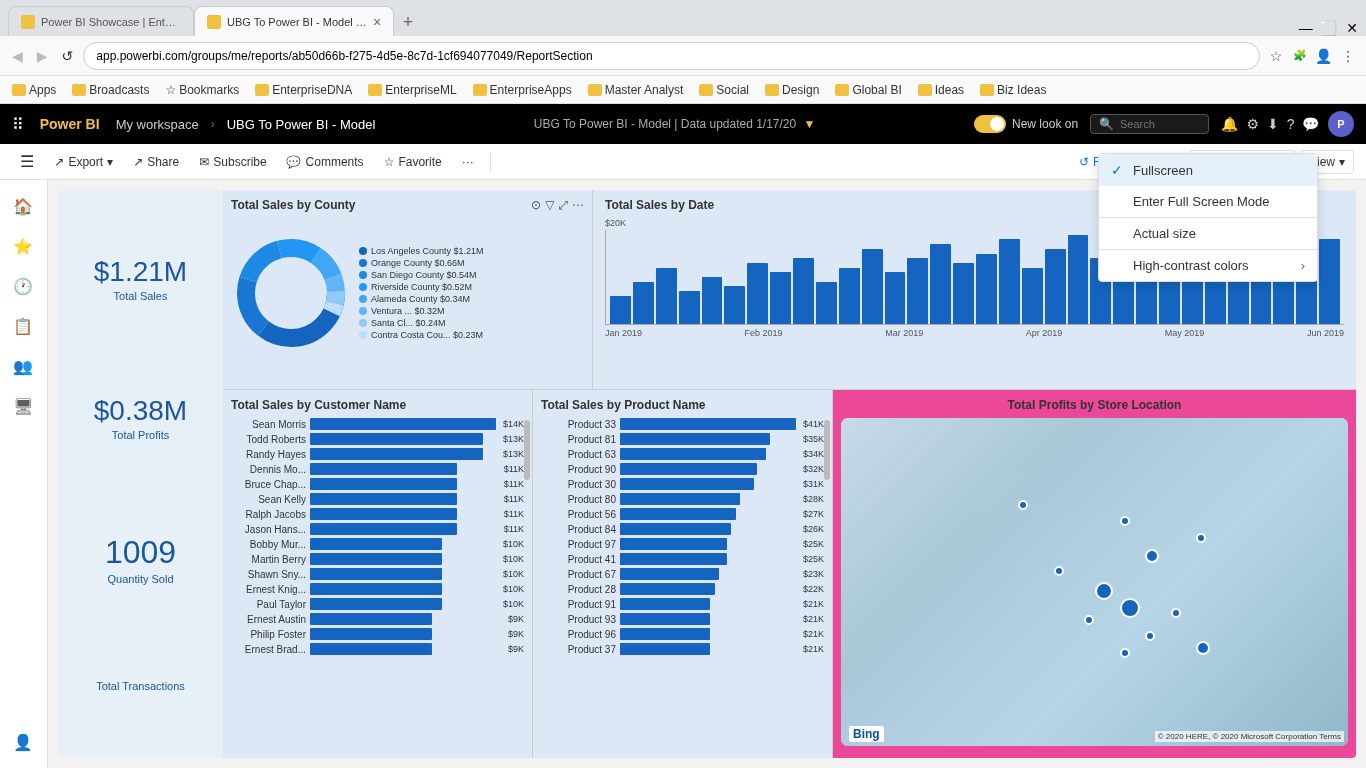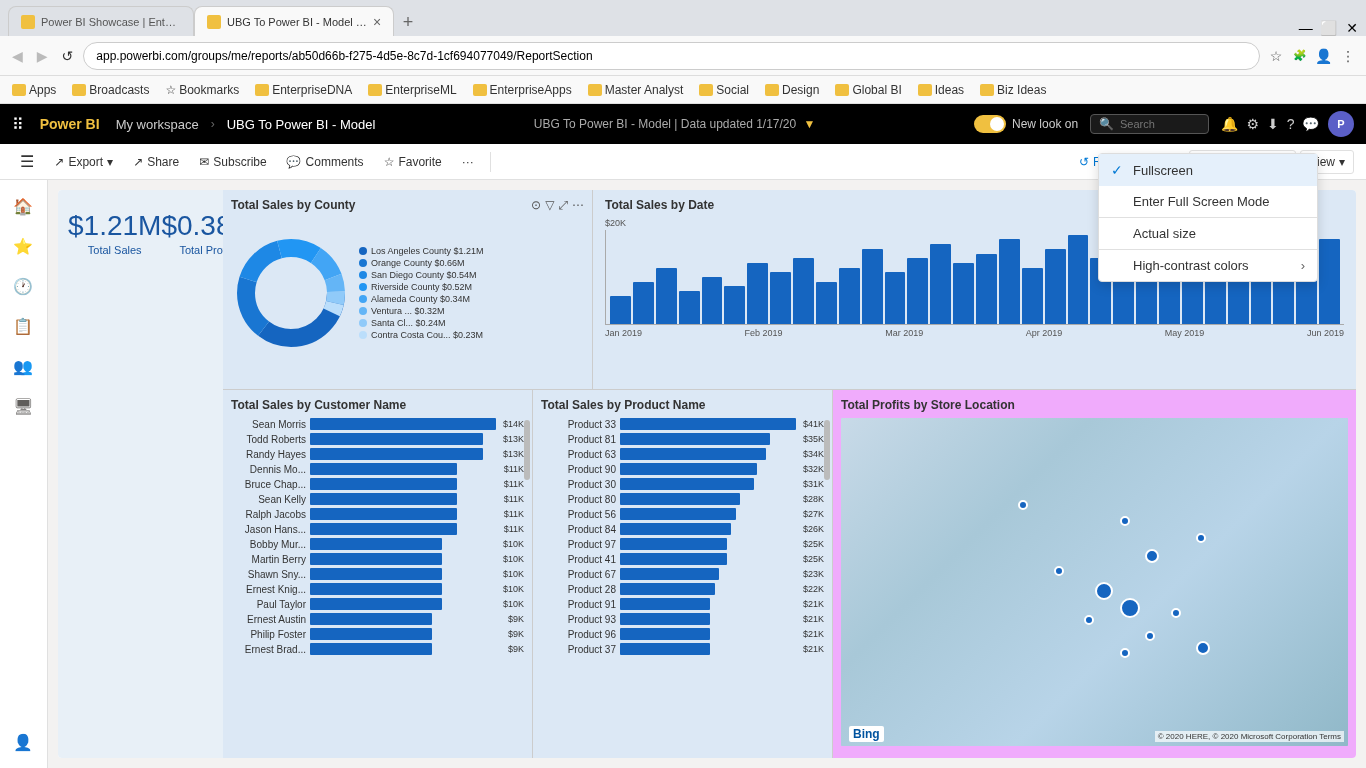--- a/index.html
+++ b/index.html
@@ -59,21 +59,21 @@
     
     .filter-row { display: flex; gap: 4px; position: absolute; top: 12px; right: 12px; }
     .year-btn { padding: 4px 10px; border: none; border-radius: 3px; cursor: pointer; font-size: 12px; font-weight: 600; }
     .year-btn.dark { background: #1a1a2e; color: white; }
     .year-btn.active { background: #0078d4; color: white; }
     .q-btn { padding: 4px 10px; border: none; border-radius: 3px; cursor: pointer; font-size: 12px; font-weight: 600; }
     .q-btn.active { background: #0078d4; color: white; }
     .q-btn.q4 { background: #1a1a2e; color: white; }
 
     
-    .kpi-column { position: absolute; left: 0; top: 0; bottom: 0; width: 165px; display: flex; flex-direction: row; justify-content: space-around; padding: 20px 10px; background: #e8f0f7; }
+    .kpi-column { position: absolute; left: 0; top: 0; bottom: 0; width: 165px; display: flex; flex-direction: column; justify-content: space-around; padding: 20px 10px; background: #e8f0f7; }
     .kpi-item { text-align: center; }
     .kpi-value { font-size: 28px; font-weight: 300; color: #1a56a0; }
     .kpi-label { font-size: 11px; color: #1a56a0; margin-top: 2px; }
 
     
     .charts-area { position: absolute; left: 165px; right: 0; top: 0; bottom: 0; }
 
     
     .section-title { font-size: 12px; color: #333; font-weight: 700; margin-bottom: 6px; }
 
@@ -85,39 +85,39 @@
     
     .date-section { position: absolute; top: 0; left: 370px; right: 0; height: 200px; background: #dce8f5; border-bottom: 1px solid #ccc; padding: 8px; }
 
     
     .customer-section { position: absolute; top: 200px; left: 0; width: 310px; bottom: 0; background: #dce8f5; border-right: 1px solid #ccc; padding: 8px; overflow: hidden; }
 
     
     .product-section { position: absolute; top: 200px; left: 310px; width: 300px; bottom: 0; background: #dce8f5; border-right: 1px solid #ccc; padding: 8px; overflow: hidden; }
 
     
-    .map-section { position: absolute; top: 200px; left: 610px; right: 0; bottom: 0; background: #f0abfc; padding: 8px; overflow: hidden; }
+    .map-section { position: absolute; top: 200px; left: 610px; right: 0; bottom: 0; background: #ec4899; padding: 8px; overflow: hidden; text-align: center; }
 
     
     .bar-chart { display: flex; flex-direction: column; gap: 3px; margin-top: 4px; }
     .bar-row { display: flex; align-items: center; gap: 4px; }
     .bar-label { font-size: 10px; color: #333; text-align: right; width: 75px; flex-shrink: 0; overflow: hidden; text-overflow: ellipsis; white-space: nowrap; }
     .bar-outer { flex: 1; height: 12px; background: transparent; position: relative; }
     .bar-inner { height: 100%; background: #1565c0; border-radius: 1px; }
     .bar-value { font-size: 9px; color: #333; margin-left: 3px; white-space: nowrap; }
 
     
     .donut-container { display: flex; gap: 8px; margin-top: 4px; }
     .donut-svg { flex-shrink: 0; }
     .donut-legend { font-size: 9px; color: #333; display: flex; flex-direction: column; gap: 2px; justify-content: center; }
     .legend-item { display: flex; align-items: center; gap: 4px; }
     .legend-dot { width: 8px; height: 8px; border-radius: 50%; flex-shrink: 0; }
 
     
-    .map-placeholder { width: 100%; height: calc(100% - 24px); border-radius: 1px; background: #b8d4e8; position: relative; overflow: hidden; }
+    .map-placeholder { width: 100%; height: calc(100% - 24px); border-radius: 7px; background: #b8d4e8; position: relative; overflow: hidden; }
     .map-inner { width: 100%; height: 100%; background: linear-gradient(135deg, #c8dae8 0%, #a8c8d8 30%, #b8d4e8 60%, #90b8c8 100%); position: relative; }
     .map-dot { position: absolute; width: 10px; height: 10px; background: #1565c0; border-radius: 50%; border: 2px solid white; }
 
     
     .dropdown-overlay { position: fixed; top: 0; left: 0; right: 0; bottom: 0; z-index: 100; pointer-events: none; }
     .view-dropdown { position: absolute; top: 153px; right: 48px; background: white; border: 1px solid #ddd; border-radius: 4px; box-shadow: 0 4px 12px rgba(0,0,0,0.15); z-index: 200; width: 220px; }
     .dropdown-item { display: flex; align-items: center; gap: 8px; padding: 8px 12px; font-size: 13px; color: #333; cursor: pointer; }
     .dropdown-item:hover, .dropdown-item.highlighted { background: #e5f0fb; }
     .dropdown-item .check { color: #0078d4; font-size: 14px; width: 14px; }
     .dropdown-item .arrow { margin-left: auto; color: #666; }

